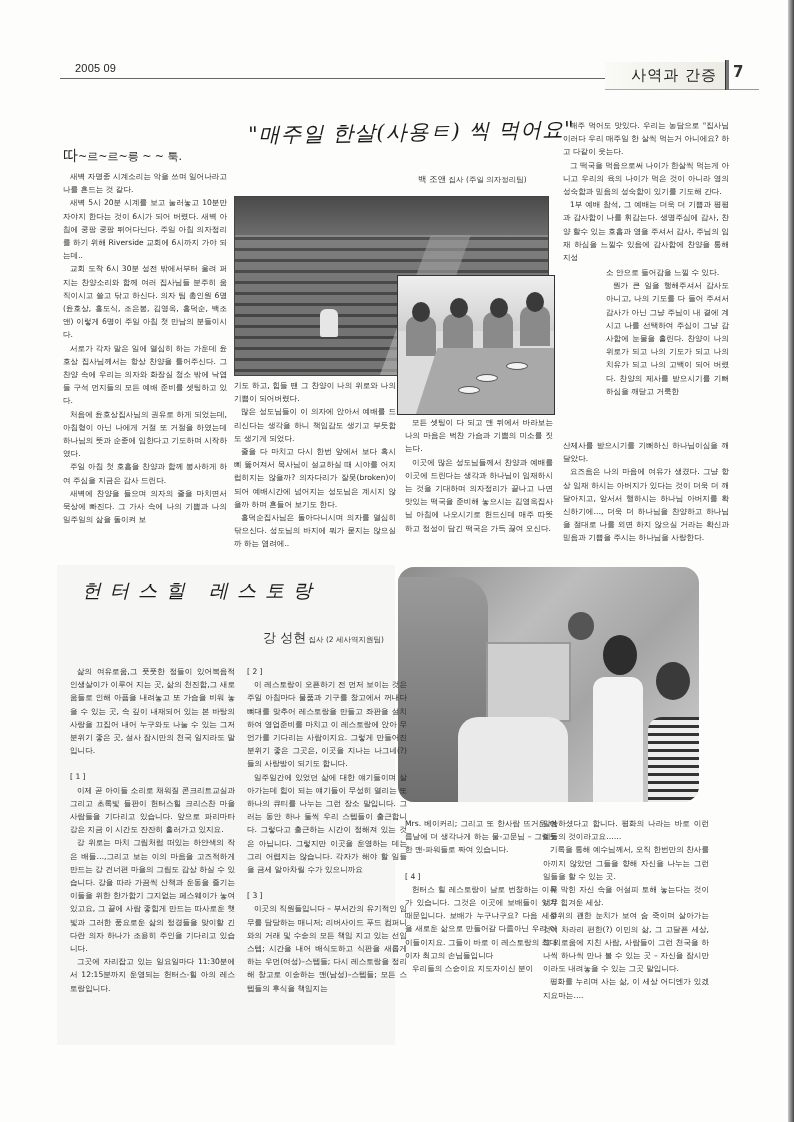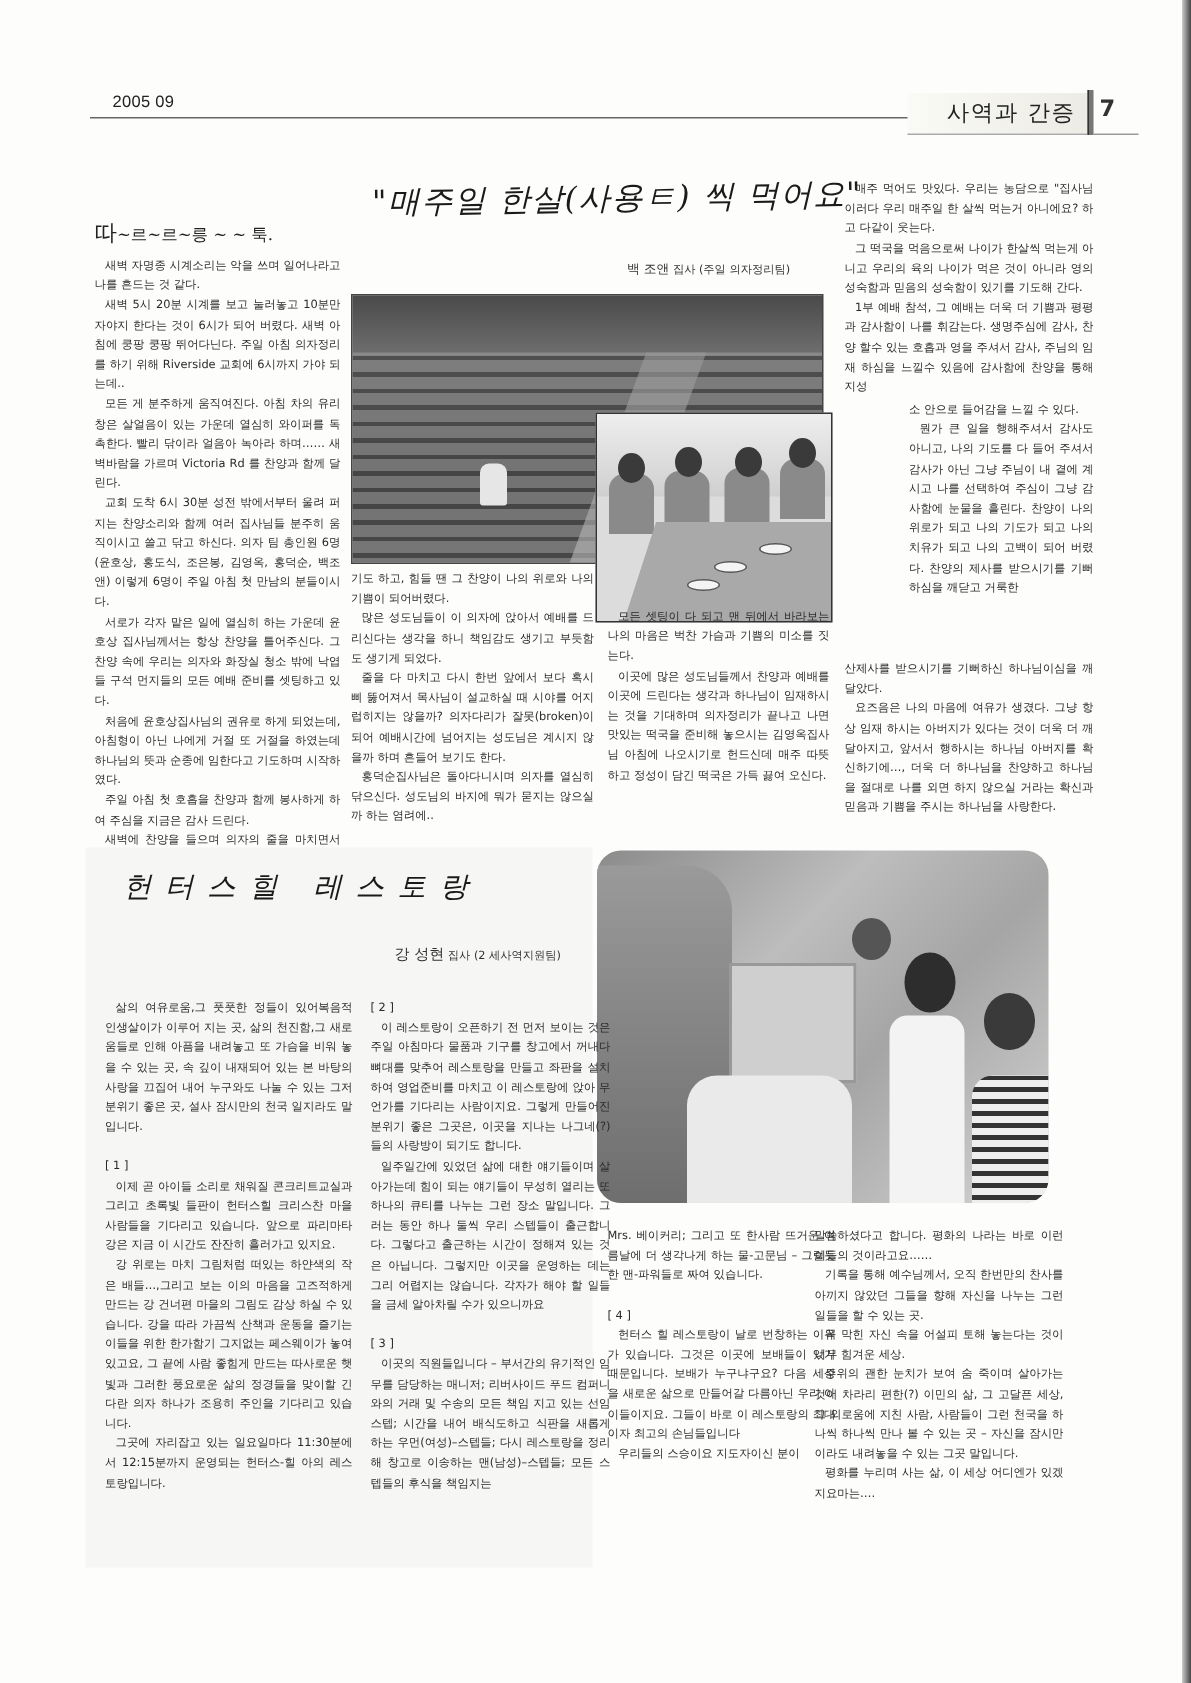--- a/index.html
+++ b/index.html
@@ -50,21 +50,21 @@
   .photo-kids .adult { position: absolute; left: 0; top: 10px; width: 90px; height: 225px; background: linear-gradient(180deg,#9a9a9a,#6e6e6e); border-radius: 0 30px 0 0; }
   .photo-kids .cooler { position: absolute; left: 88px; top: 75px; width: 85px; height: 80px; background: #cfcfcf; border: 2px solid #999; }
   .photo-kids .pot { position: absolute; left: 60px; top: 150px; width: 110px; height: 85px; background: #eaeaea; border-radius: 20px 20px 0 0; }
   .photo-kids .kid { position: absolute; border-radius: 50%; background: #555; }
   .photo-kids .kidbody { position: absolute; border-radius: 12px 12px 0 0; background: #f3f3f3; }
   .photo-kids .stripes { position: absolute; left: 250px; top: 150px; width: 51px; height: 85px; background: repeating-linear-gradient(180deg,#333 0 3px,#eee 3px 8px); border-radius: 14px 0 0 0; }
 
   .box2-bg { position: absolute; left: 57px; top: 565px; width: 338px; height: 480px; background: #f6f6f4; }
   .title2 { position: absolute; left: 82px; top: 578px; font-family: "DejaVu Serif", serif; font-size: 19px; color: #1a1a1a; letter-spacing: 9px; font-style: italic; }
   .byline2 { position: absolute; left: 263px; top: 629px; font-family: "DejaVu Sans", sans-serif; font-size: 7.5px; color: #333; }
-  .byline2 .name { font-size: 10px; }
+  .byline2 .name { font-size: 13px; }
 </style>
 </head>
 <body>
 
 <div class="page">
   <div class="right-edge"></div>
 
   <div class="hdr-date">2005 09</div>
   <div class="hdr-rule"></div>
   <div class="hdr-section">
@@ -79,21 +79,20 @@
   </div>
   <div class="title1">"매주일 한살(사용ㅌ) 씩 먹어요"</div>
   <div class="byline1">
     <span class="name">백 조앤</span>
     <span>집사 (주일 의자정리팀)</span>
   </div>
 
   <div class="col" style="left:63px; top:170px; width:164px;">
     <p>새벽 자명종 시계소리는 악을 쓰며 일어나라고 나를 흔드는 것 같다.</p>
     <p>새벽 5시 20분 시계를 보고 눌러놓고 10분만 자야지 한다는 것이 6시가 되어 버렸다. 새벽 아침에 쿵팡 쿵팡 뛰어다닌다. 주일 아침 의자정리를 하기 위해 Riverside 교회에 6시까지 가야 되는데..</p>
-    <p>모든 게 분주하게 움직여진다. 아침 차의 유리창은 살얼음이 있는 가운데 열심히 와이퍼를 독촉한다. 빨리 닦이라 얼음아 녹아라 하며…… 새벽바람을 가르며 Victoria Rd 를 찬양과 함께 달린다.</p>
     <p>교회 도착 6시 30분 성전 밖에서부터 울려 퍼지는 찬양소리와 함께 여러 집사님들 분주히 움직이시고 쓸고 닦고 하신다. 의자 팀 총인원 6명(윤호상, 홍도식, 조은봉, 김영옥, 홍덕순, 백조앤) 이렇게 6명이 주일 아침 첫 만남의 분들이시다.</p>
     <p>서로가 각자 맡은 일에 열심히 하는 가운데 윤호상 집사님께서는 항상 찬양을 틀어주신다. 그 찬양 속에 우리는 의자와 화장실 청소 밖에 낙엽들 구석 먼지들의 모든 예배 준비를 셋팅하고 있다.</p>
     <p>처음에 윤호상집사님의 권유로 하게 되었는데, 아침형이 아닌 나에게 거절 또 거절을 하였는데 하나님의 뜻과 순종에 임한다고 기도하며 시작하였다.</p>
     <p>주일 아침 첫 호흡을 찬양과 함께 봉사하게 하여 주심을 지금은 감사 드린다.</p>
     <p>새벽에 찬양을 들으며 의자의 줄을 마치면서 묵상에 빠진다. 그 가사 속에 나의 기쁨과 나의 일주일의 삶을 돌이켜 보</p>
   </div>
 
   <div class="photo photo-church">
     <div class="stage"></div>
     <div class="rows"></div>
@@ -117,21 +116,21 @@
     <div class="plate" style="left:60px; top:110px;"></div>
   </div>
 
   <div class="col" style="left:234px; top:379px; width:162px;">
     <p class="noindent">기도 하고, 힘들 땐 그 찬양이 나의 위로와 나의 기쁨이 되어버렸다.</p>
     <p>많은 성도님들이 이 의자에 앉아서 예배를 드리신다는 생각을 하니 책임감도 생기고 부듯함도 생기게 되었다.</p>
     <p>줄을 다 마치고 다시 한번 앞에서 보다 혹시 삐 뚫어져서 목사님이 설교하실 때 시야를 어지럽히지는 않을까? 의자다리가 잘못(broken)이되어 예배시간에 넘어지는 성도님은 계시지 않을까 하며 흔들어 보기도 한다.</p>
     <p>홍덕순집사님은 돌아다니시며 의자를 열심히 닦으신다. 성도님의 바지에 뭐가 묻지는 않으실까 하는 염려에..</p>
   </div>
 
-  <div class="col" style="left:405px; top:404px; width:148px;">
+  <div class="col" style="left:405px; top:416px; width:148px;">
     <p>모든 셋팅이 다 되고 맨 뒤에서 바라보는 나의 마음은 벅찬 가슴과 기쁨의 미소를 짓는다.</p>
     <p>이곳에 많은 성도님들께서 찬양과 예배를 이곳에 드린다는 생각과 하나님이 임재하시는 것을 기대하며 의자정리가 끝나고 나면 맛있는 떡국을 준비해 놓으시는 김영옥집사님 아침에 나오시기로 헌드신데 매주 따뜻하고 정성이 담긴 떡국은 가득 끓여 오신다.</p>
   </div>
 
   <div class="col" style="left:563px; top:119px; width:166px;">
     <p>매주 먹어도 맛있다. 우리는 농담으로 "집사님 이러다 우리 매주일 한 살씩 먹는거 아니에요? 하고 다같이 웃는다.</p>
     <p>그 떡국을 먹음으로써 나이가 한살씩 먹는게 아니고 우리의 육의 나이가 먹은 것이 아니라 영의 성숙함과 믿음의 성숙함이 있기를 기도해 간다.</p>
     <p>1부 예배 참석, 그 예배는 더욱 더 기쁨과 평평과 감사함이 나를 휘감는다. 생명주심에 감사, 찬양 할수 있는 호흡과 영을 주셔서 감사, 주님의 임재 하심을 느낄수 있음에 감사함에 찬양을 통해 지성</p>
   </div>
   <div class="col" style="left:606px; top:266px; width:123px;">

